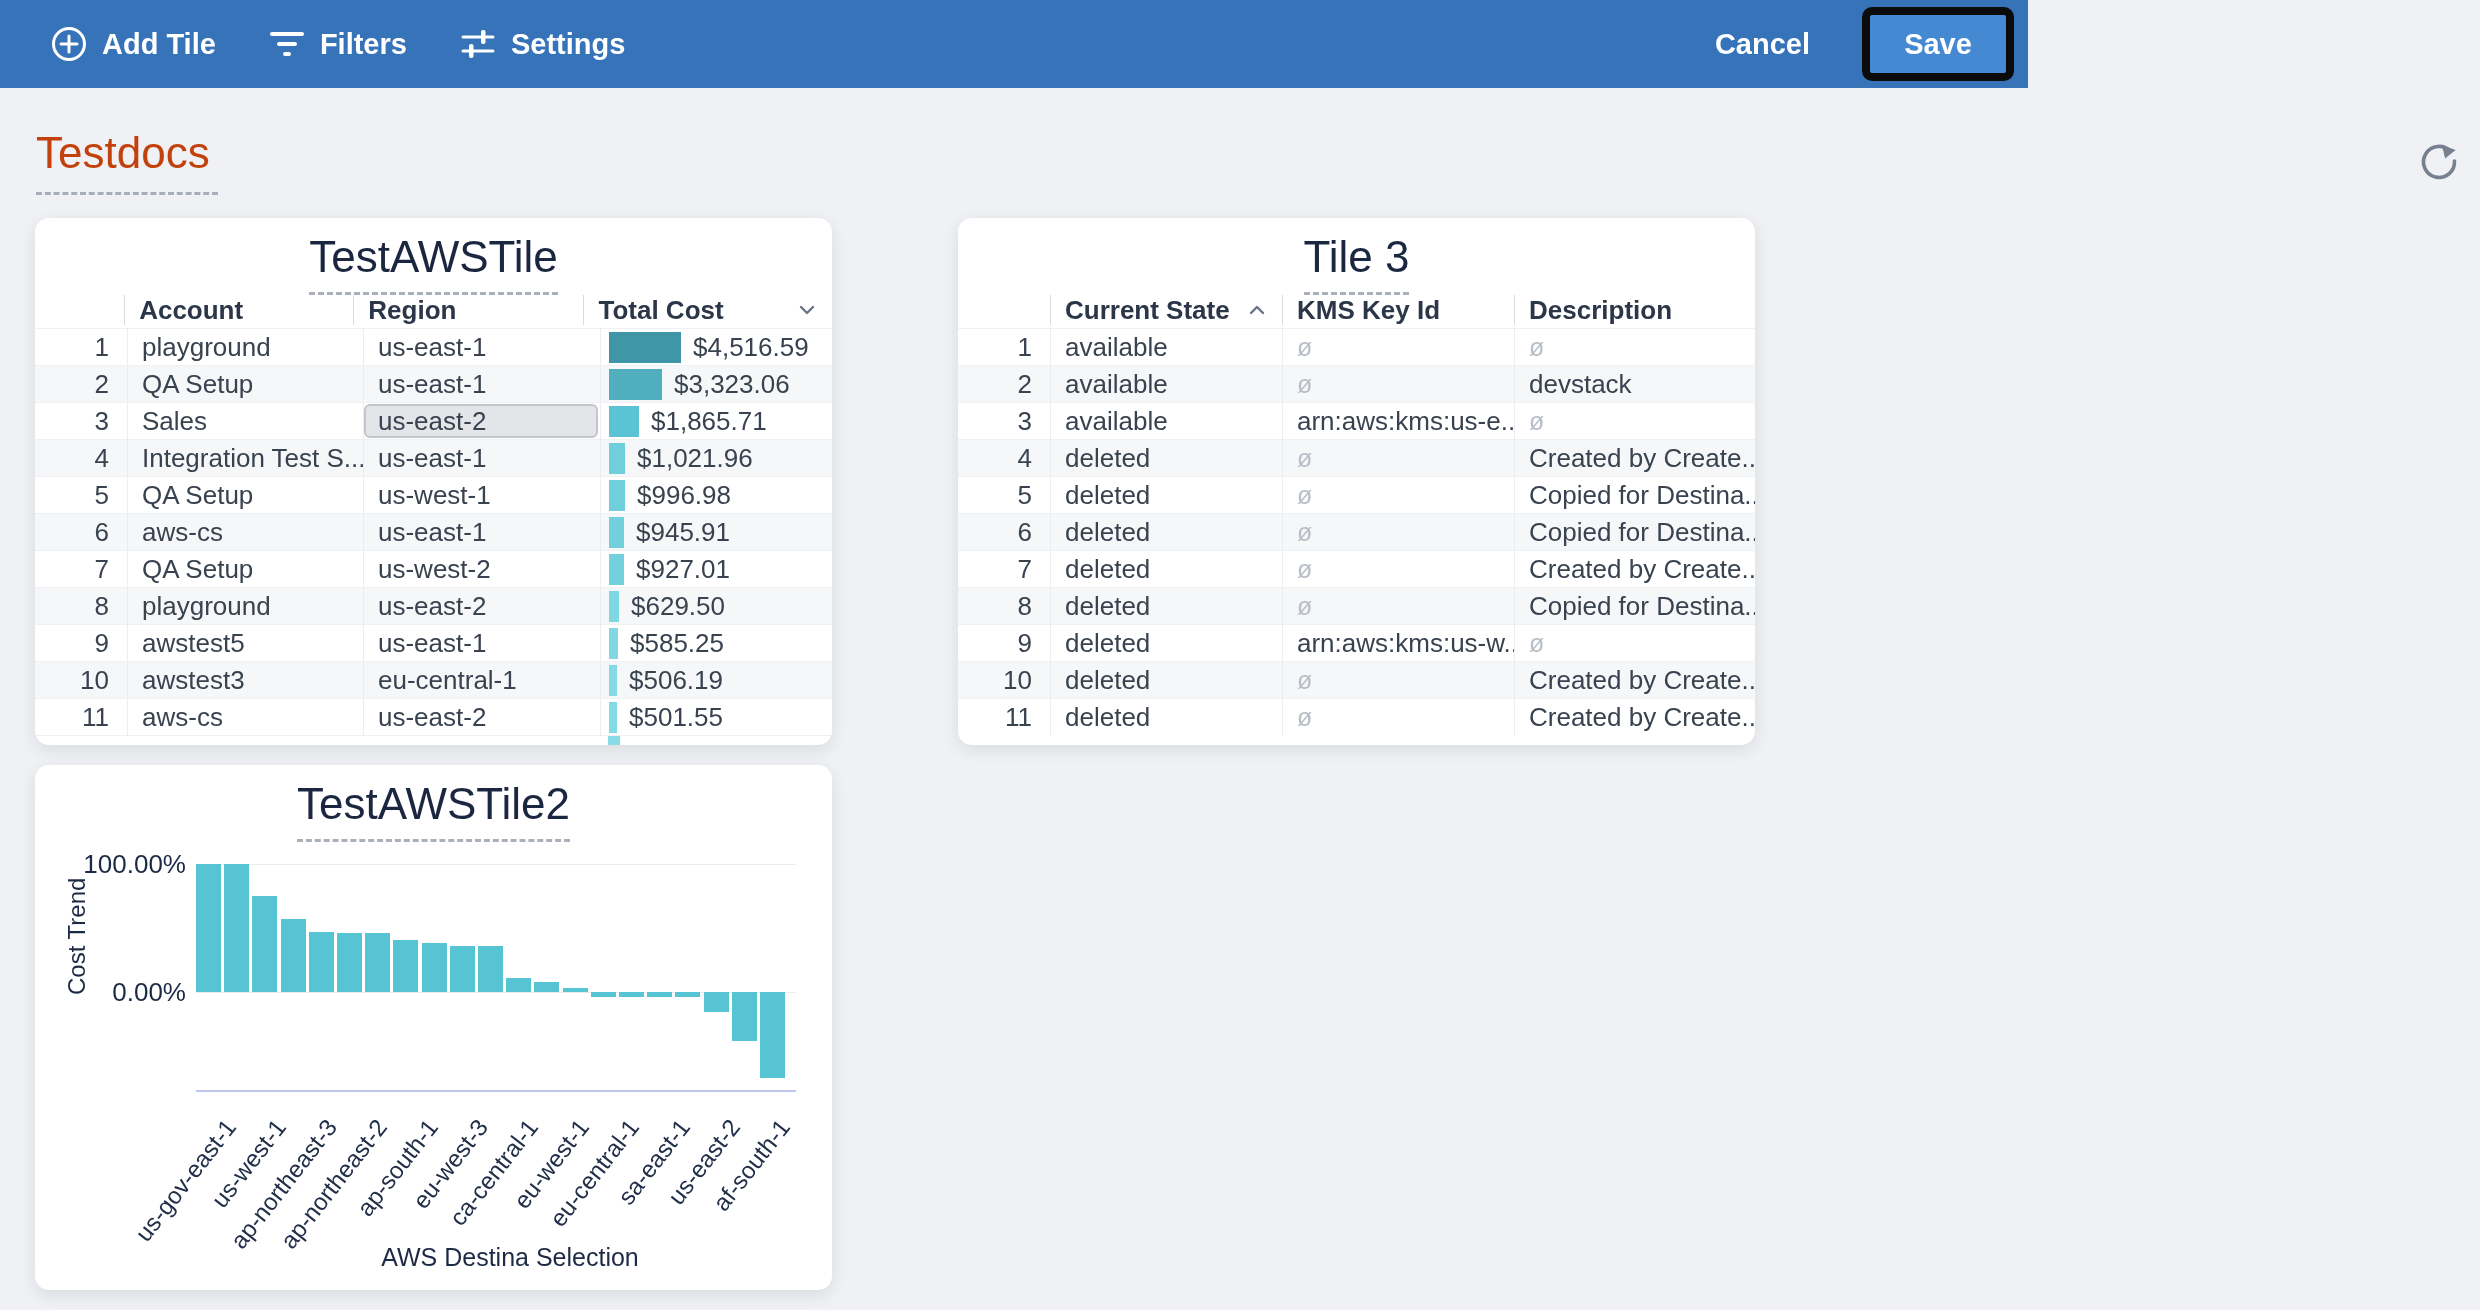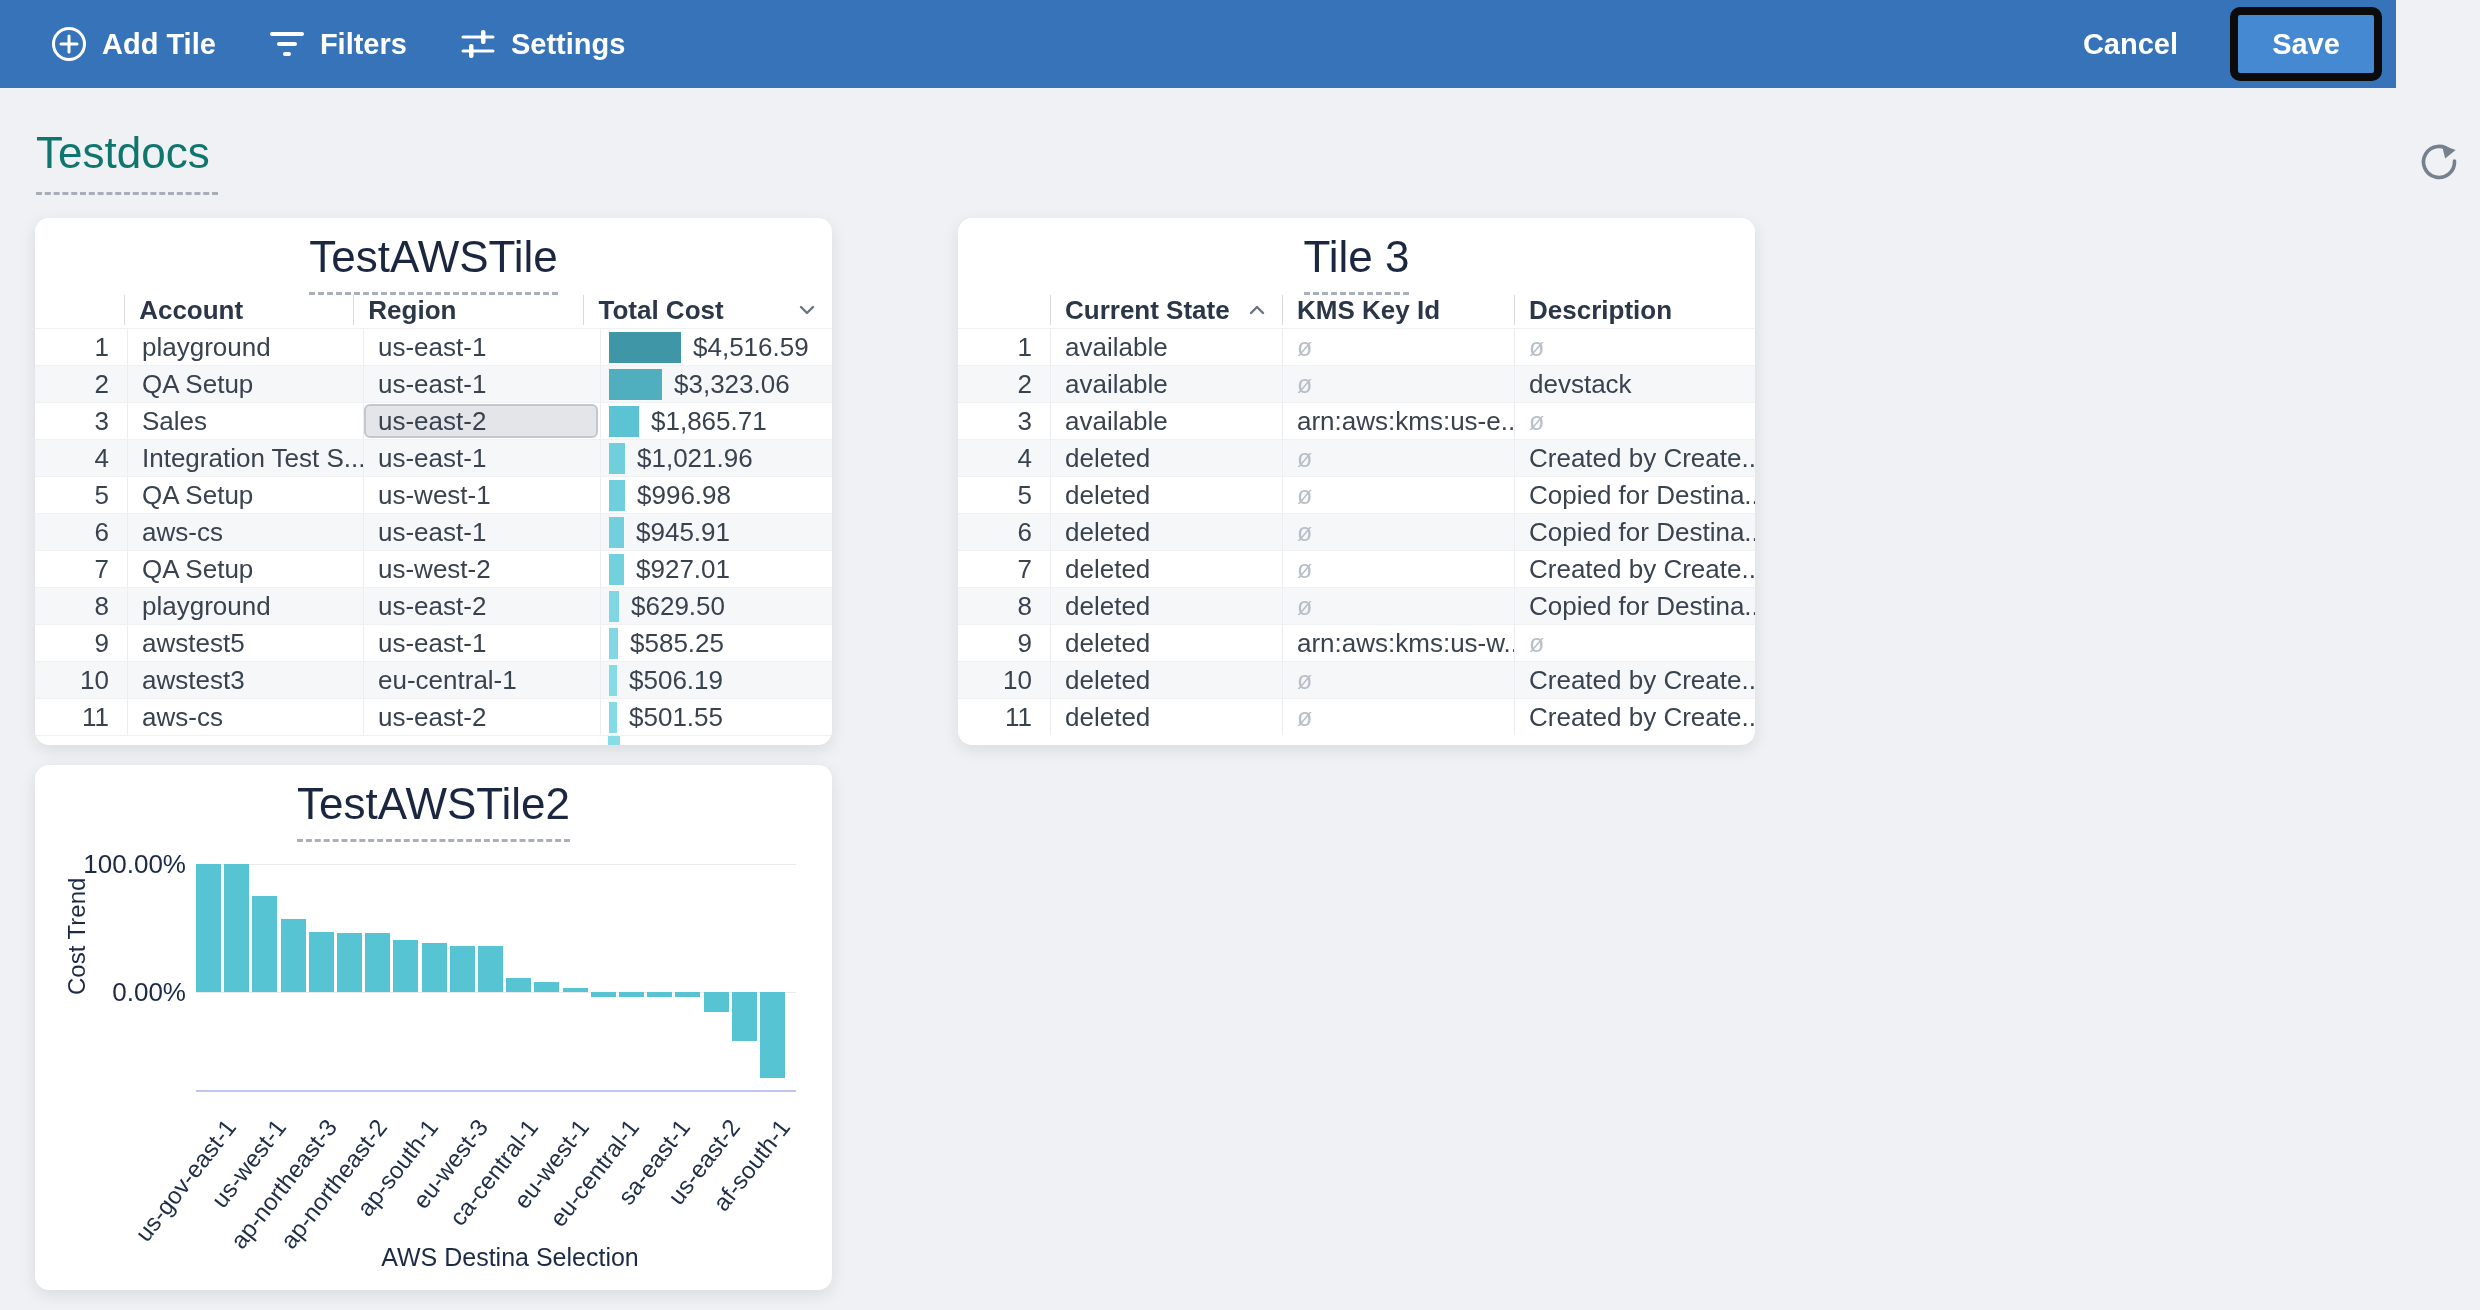--- a/index.html
+++ b/index.html
@@ -6,21 +6,21 @@
   html, body {
     width: 2480px; height: 1310px;
     font-family: "Liberation Sans", sans-serif;
     background: #eff1f4;
     overflow: hidden;
     position: relative;
   }
 
   
   .topbar {
-    position: absolute; left: 0; top: 0; width: 2396px; height: 88px;
+    position: absolute; left: 0; top: 0; width: 2028px; height: 88px;
     background: #3773b9;
     display: flex; align-items: center;
     color: #ffffff;
   }
   .topbar-left { display: flex; align-items: center; gap: 52px; padding-left: 50px; }
   .tb-item { display: flex; align-items: center; gap: 14px; cursor: pointer; }
   .tb-item span.tb-label { font-size: 29px; font-weight: 600; color: #fff; }
   .tb-right { position: absolute; right: 0; top: 0; height: 88px; display: flex; align-items: center; }
   .cancel-btn { font-size: 29px; font-weight: 600; color: #fff; margin-right: 52px; cursor: pointer; }
   .save-wrap {
@@ -36,21 +36,21 @@
   }
   .filter-icon { display: inline-flex; flex-direction: column; gap: 6px; align-items: center; width: 38px; }
   .filter-icon i { display: block; height: 4px; border-radius: 2px; background: #fff; }
   .filter-icon i:nth-child(1) { width: 34px; }
   .filter-icon i:nth-child(2) { width: 20px; }
   .filter-icon i:nth-child(3) { width: 8px; }
 
   
   .page-title {
     position: absolute; left: 36px; top: 128px;
-    font-size: 44px; font-weight: 500; color: #0f766e;
+    font-size: 44px; font-weight: 500; color: #c2410c;
     padding-bottom: 14px;
     border-bottom: 3px dashed #a7aeb8;
     min-width: 182px;
     cursor: text;
   }
   .refresh-btn { position: absolute; right: 18px; top: 138px; width: 46px; height: 46px; cursor: pointer; }
 
   
   .tile {
     position: absolute; background: #ffffff; border-radius: 14px;

